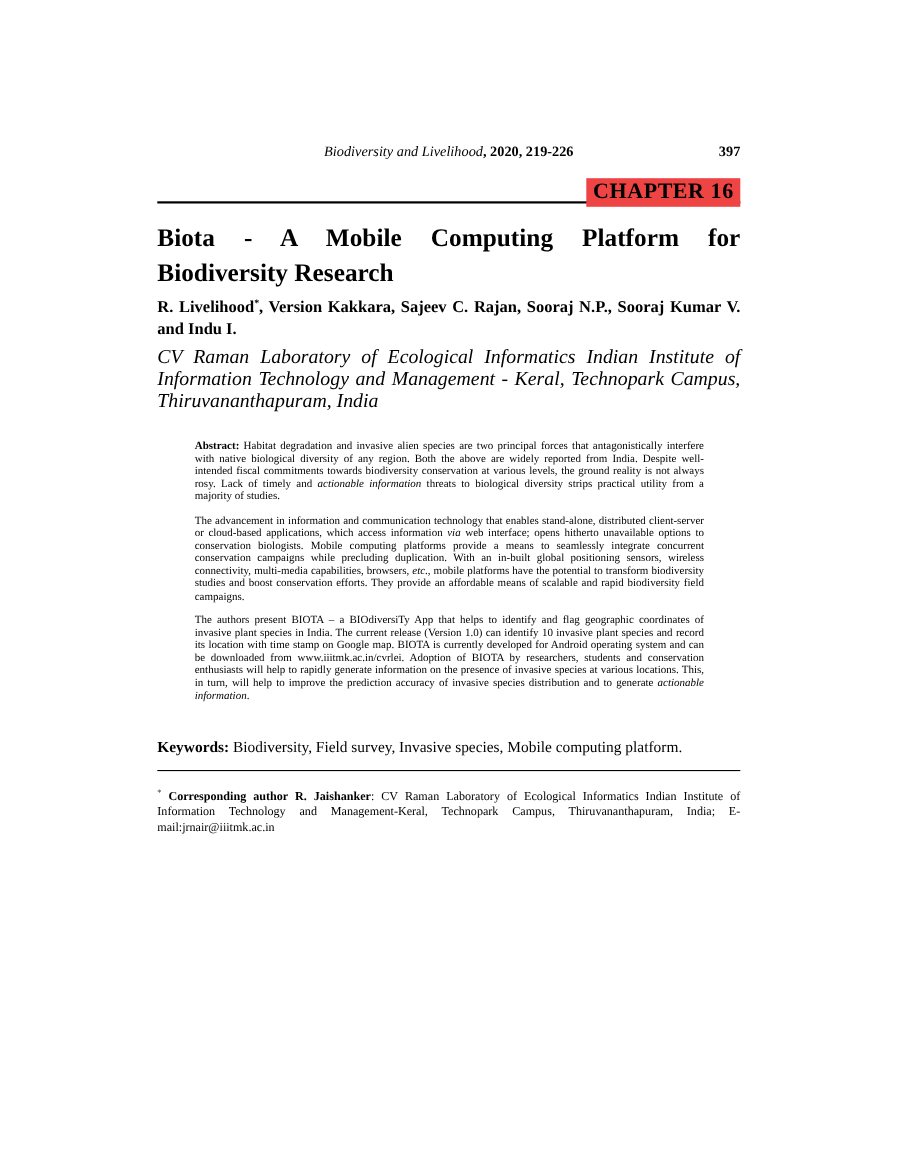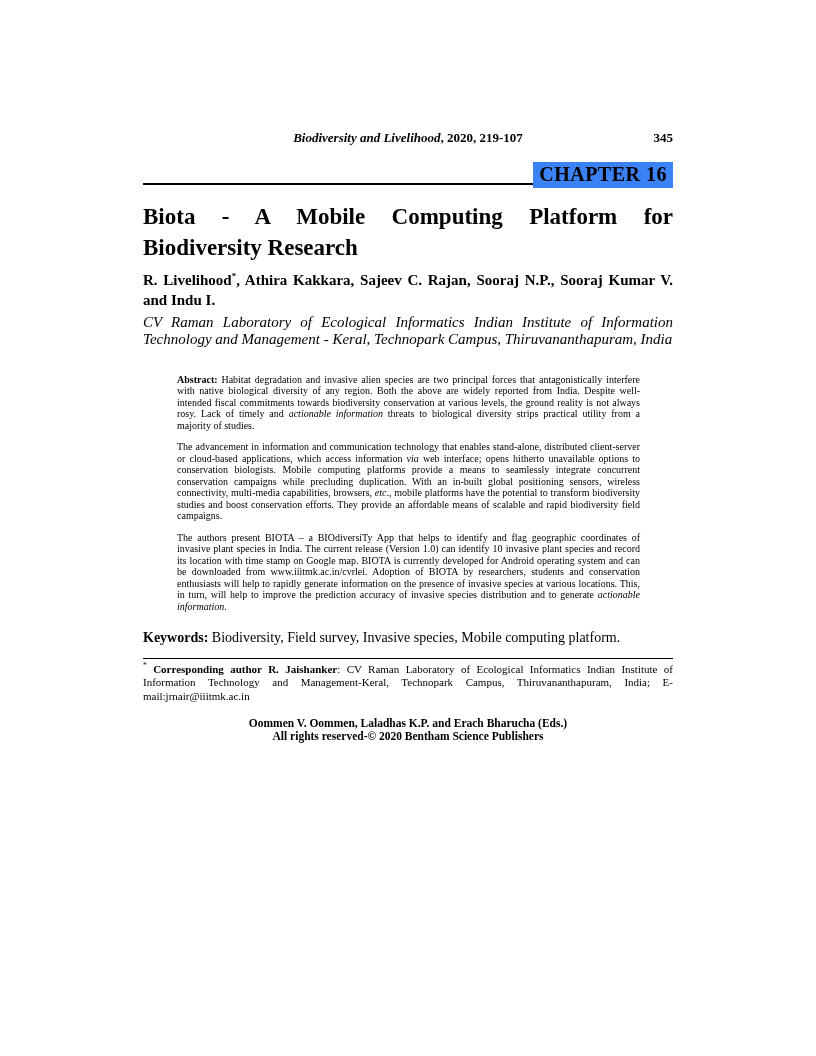--- a/index.html
+++ b/index.html
@@ -9,29 +9,29 @@
     font-family: "Liberation Serif", serif;
     color: #000;
     position: relative;
   }
   .page { width: 816px; height: 1056px; padding-top: 130px; overflow: hidden; }
   .content { width: 530px; margin: 0 auto; }
 
   
   .running-header { position: relative; font-size: 13px; line-height: 16px; text-align: center; }
   .rh-center { display: inline-block; font-weight: bold; }
-  .rh-center i { font-weight: bold; }
+  .rh-center i { font-weight: normal; }
   .rh-page { position: absolute; right: 0; top: 0; font-weight: bold; }
 
   
   .chapter-row { position: relative; height: 31px; margin-top: 11px; }
   .chapter-rule { position: absolute; left: 0; right: 0; bottom: 3px; height: 0; border-top: 2px solid #000; }
   .chapter-badge {
     position: absolute; right: 0; bottom: 0;
-    background: #3b82f6;
+    background: #ef4444;
     font-size: 20px; font-weight: bold;
     padding: 1px 6px 2px 6px;
     letter-spacing: 0.5px;
   }
 
   h1.title {
     margin-top: 13px;
     font-size: 23px; font-weight: bold;
     line-height: 1.35;
     text-align: justify;
@@ -39,48 +39,48 @@
   .authors {
     margin-top: 8px;
     font-size: 15px; font-weight: bold;
     line-height: 1.33;
     text-align: justify;
   }
   .authors .reg { font-weight: bold; }
   .authors sup { font-size: 9px; vertical-align: super; line-height: 0; }
   .affiliation {
     margin-top: 3px;
-    font-size: 15px; font-style: italic;
+    font-size: 18px; font-style: italic;
     line-height: 1.12;
     text-align: justify;
   }
 
   .abstract {
     margin: 26px 33px 0 34px;
     font-size: 10px;
     line-height: 1.15;
     text-align: justify;
   }
   .abstract p { margin-bottom: 10px; }
   .abstract p:last-child { margin-bottom: 4px; }
   .abstract .label { font-weight: bold; }
   .abstract i { font-style: italic; }
 
   .keywords {
-    margin-top: 17px;
+    margin-top: 33px;
     font-size: 14px;
     line-height: 1.25;
     text-align: justify;
     font-family: Liberation Serif, serif;
   }
   .keywords .label { font-weight: bold; }
 
   .footnote-rule { margin-top: 11px; border-top: 1px solid #000; }
   .footnote {
-    margin-top: 4px;
+    margin-top: 17px;
     font-size: 11px;
     line-height: 1.25;
     text-align: justify;
   }
   .footnote sup { font-size: 7.5px; vertical-align: super; line-height: 0; }
   .footnote b { font-weight: bold; }
 
   .publisher {
     margin-top: 13px;
     font-size: 11.5px; font-weight: bold;
@@ -88,46 +88,42 @@
     text-align: center;
   }
 </style>
 </head>
 <body>
 
 <div class="page">
   <div class="content">
 
     <div class="running-header">
-      <span class="rh-center"><i>Biodiversity and Livelihood</i><span>, 2020, 219-107</span></span>
-      <span class="rh-page">345</span>
+      <span class="rh-center"><i>Biodiversity and Livelihood</i><span>, 2020, 219-226</span></span>
+      <span class="rh-page">397</span>
     </div>
 
     <div class="chapter-row">
       <div class="chapter-rule"></div>
       <div class="chapter-badge">CHAPTER 16</div>
     </div>
 
     <h1 class="title">Biota - A Mobile Computing Platform for Biodiversity Research</h1>
 
-    <p class="authors"><span>R. Livelihood</span><sup>*</sup><span>, Athira Kakkara, Sajeev C. Rajan, Sooraj N.P., Sooraj Kumar V.</span><span class="reg"> and </span><span>Indu I.</span></p>
+    <p class="authors"><span>R. Livelihood</span><sup>*</sup><span>, Version Kakkara, Sajeev C. Rajan, Sooraj N.P., Sooraj Kumar V.</span><span class="reg"> and </span><span>Indu I.</span></p>
 
     <p class="affiliation">CV Raman Laboratory of Ecological Informatics Indian Institute of Information Technology and Management - Keral, Technopark Campus, Thiruvananthapuram, India</p>
 
     <div class="abstract">
       <p><span class="label">Abstract:</span><span> Habitat degradation and invasive alien species are two principal forces that antagonistically interfere with native biological diversity of any region. Both the above are widely reported from India. Despite well-intended fiscal commitments towards biodiversity conservation at various levels, the ground reality is not always rosy. Lack of timely and </span><i>actionable information</i><span> threats to biological diversity strips practical utility from a majority of studies.</span></p>
       <p><span>The advancement in information and communication technology that enables stand-alone, distributed client-server or cloud-based applications, which access information </span><i>via</i><span> web interface; opens hitherto unavailable options to conservation biologists. Mobile computing platforms provide a means to seamlessly integrate concurrent conservation campaigns while precluding duplication. With an in-built global positioning sensors, wireless connectivity, multi-media capabilities, browsers, </span><i>etc</i><span>., mobile platforms have the potential to transform biodiversity studies and boost conservation efforts. They provide an affordable means of scalable and rapid biodiversity field campaigns.</span></p>
       <p><span>The authors present BIOTA – a BIOdiversiTy App that helps to identify and flag geographic coordinates of invasive plant species in India. The current release (Version 1.0) can identify 10 invasive plant species and record its location with time stamp on Google map. BIOTA is currently developed for Android operating system and can be downloaded from www.iiitmk.ac.in/cvrlei. Adoption of BIOTA by researchers, students and conservation enthusiasts will help to rapidly generate information on the presence of invasive species at various locations. This, in turn, will help to improve the prediction accuracy of invasive species distribution and to generate </span><i>actionable information</i><span>.</span></p>
     </div>
 
     <p class="keywords"><span class="label">Keywords:</span><span> Biodiversity, Field survey, Invasive species, Mobile computing platform.</span></p>
 
     <div class="footnote-rule"></div>
 
     <p class="footnote"><sup>*</sup><b> Corresponding author R. Jaishanker</b><span>: CV Raman Laboratory of Ecological Informatics Indian Institute of Information Technology and Management-Keral, Technopark Campus, Thiruvananthapuram, India; E-mail:jrnair@iiitmk.ac.in</span></p>
 
-    <div class="publisher">
-      <div>Oommen V. Oommen, Laladhas K.P. and Erach Bharucha (Eds.)</div>
-      <div>All rights reserved-© 2020 Bentham Science Publishers</div>
-    </div>
 
   </div>
 </div>
 
 </body></html>

